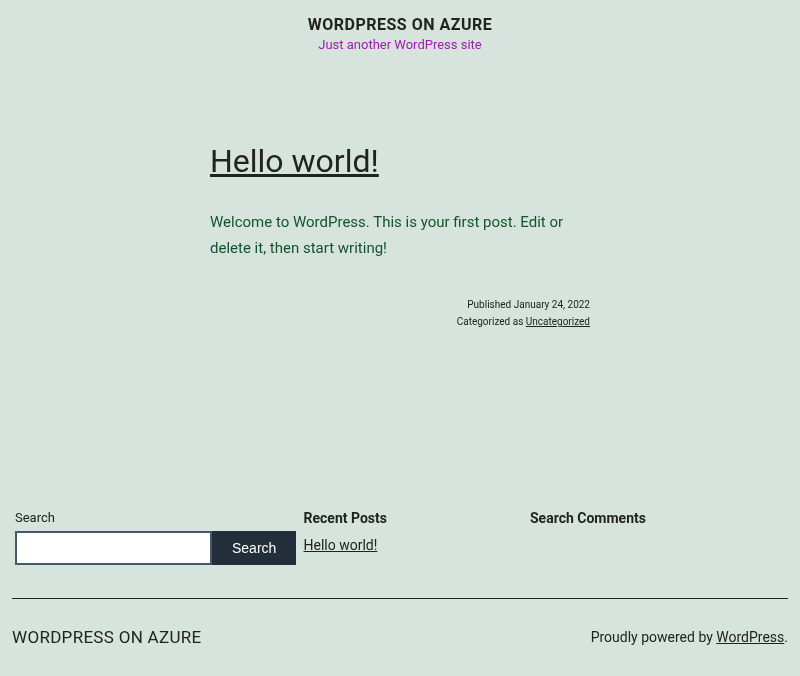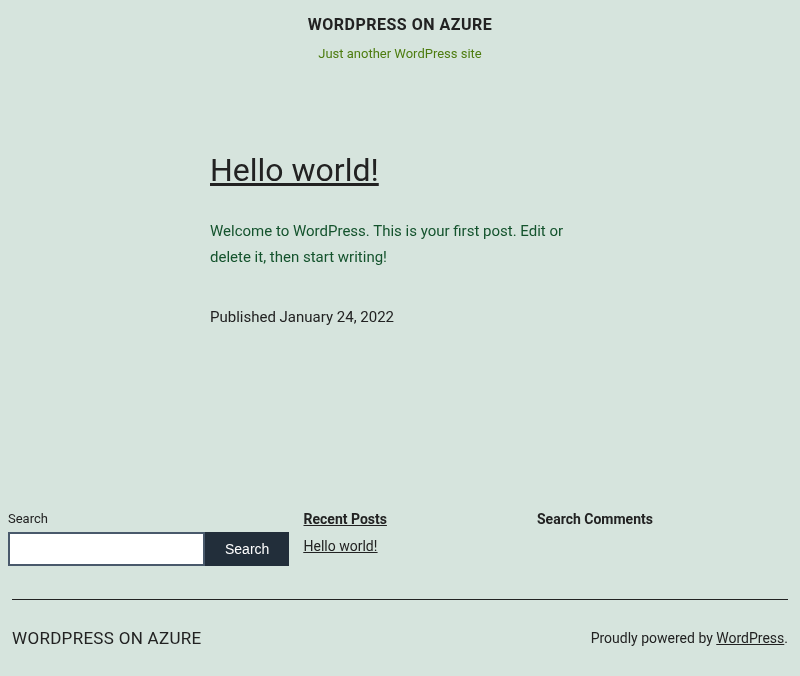--- a/index.html
+++ b/index.html
@@ -19,64 +19,64 @@
       padding: 15px 0 10px;
     }
     .site-title {
       font-size: 16px;
       font-weight: 700;
       letter-spacing: 0.5px;
       color: #222;
     }
     .site-tagline {
       font-size: 13px;
-      color: #4d7c0f;
-      margin-top: 12px;
+      color: #a21caf;
+      margin-top: 3px;
     }
     main {
       padding: 80px 210px 60px;
     }
     .post-title {
       font-size: 32px;
       font-weight: 400;
       text-decoration: underline;
       color: #222;
       margin-bottom: 30px;
       cursor: pointer;
     }
     .post-excerpt {
       font-size: 15px;
       line-height: 1.7;
       color: #14532d;
       margin-bottom: 35px;
     }
     .post-meta {
-      font-size: 15px;
+      font-size: 10px;
       line-height: 1.7;
       color: #222;
+      text-align: right;
     }
     .post-meta a {
       color: #222;
       text-decoration: underline;
     }
     .footer-widgets {
       display: flex;
       justify-content: space-between;
-      padding: 120px 8px 15px;
+      padding: 120px 15px 15px;
     }
     .widget {
       flex: 0 0 auto;
     }
     .widget.search-widget {
       width: 250px;
     }
     .widget.recent-posts-widget {
       width: 220px;
       margin-left: 32px;
-      text-decoration: underline;
     }
     .widget.recent-comments-widget {
       width: 255px;
     }
     .widget-title {
       font-size: 14px;
       font-weight: 700;
       margin-bottom: 11px;
       color: #222;
     }
@@ -152,20 +152,23 @@
 </header>
 
 <main>
   <article>
     <h1 class="post-title">Hello world!</h1>
     <p class="post-excerpt">Welcome to WordPress. This is your first post. Edit or delete it, then start writing!</p>
     <div class="post-meta">
       <div>
         <span>Published </span><span>January 24, 2022</span>
       </div>
+      <div>
+        <span>Categorized as </span><a href="#">Uncategorized</a>
+      </div>
     </div>
   </article>
 </main>
 
 <div class="footer-widgets">
   <div class="widget search-widget">
     <label class="search-label">Search</label>
     <div class="search-row">
       <input type="text" class="search-input" style="">
       <button class="search-button">Search</button>

